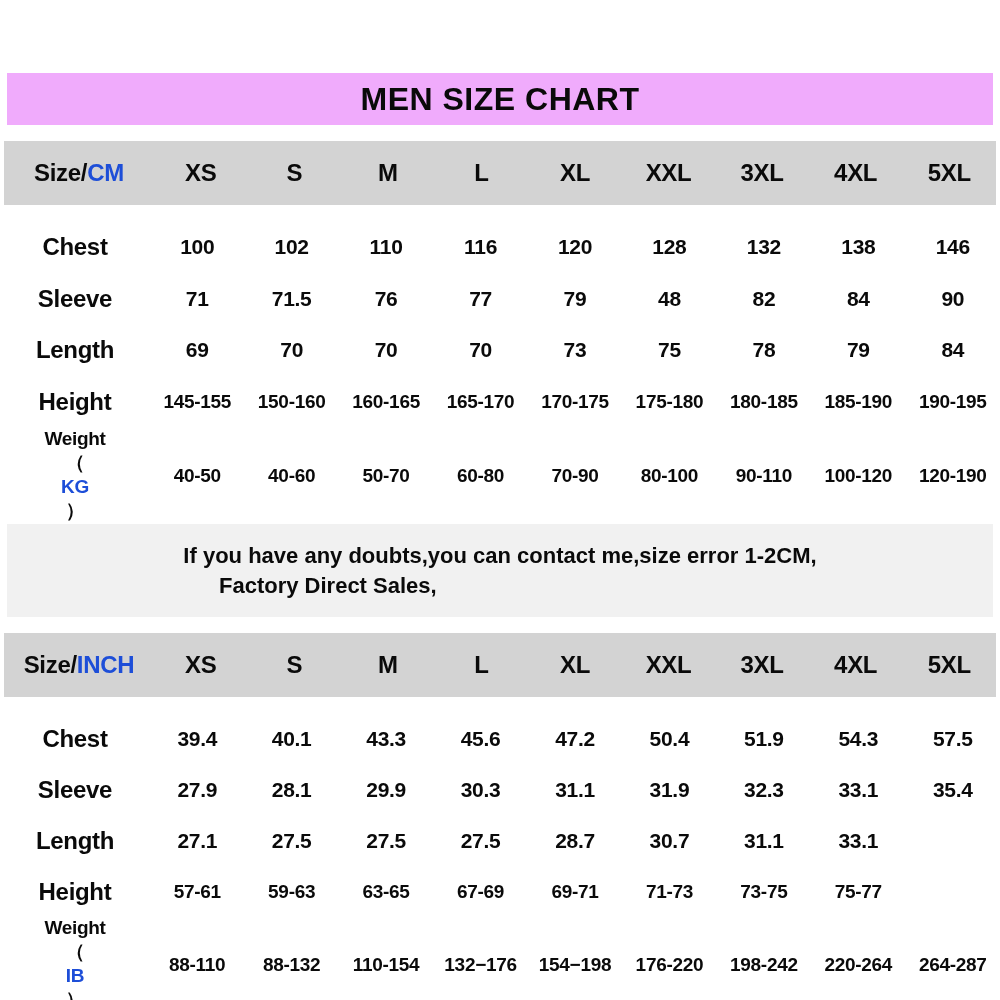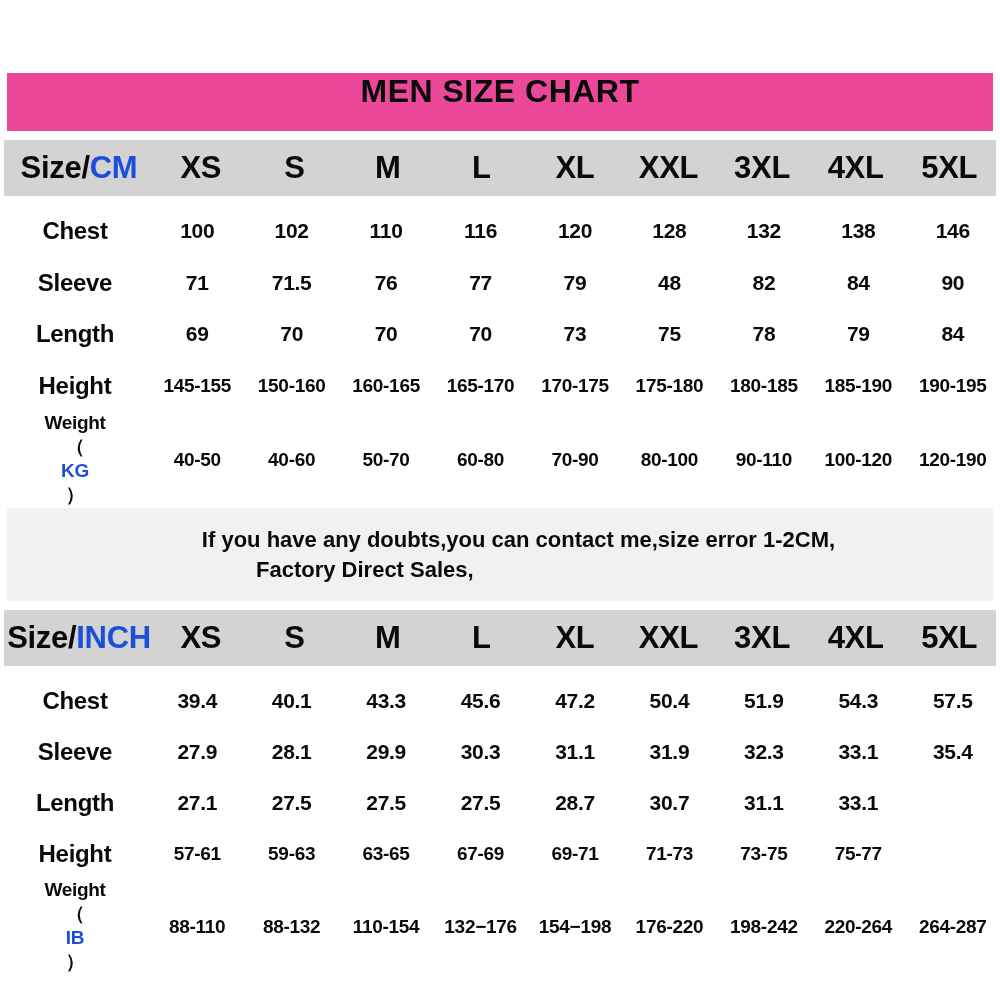--- a/index.html
+++ b/index.html
@@ -7,50 +7,50 @@
   body {
     width: 1000px; height: 1000px;
     background: #ffffff;
     font-family: "Liberation Sans", "DejaVu Sans", sans-serif;
     font-weight: 700;
     color: #0a0a0a;
     overflow: hidden;
   }
   .spacer-top { height: 73px; }
   .title-band {
-    height: 58px; margin: 0 7px;
-    background: #ec4899;
-    display: flex; justify-content: center;
+    height: 52px; margin: 0 7px;
+    background: #f0abfc;
+    display: flex; align-items: center; justify-content: center;
   }
   .page-title { font-size: 32px; letter-spacing: 0.5px; }
   .header-row {
-    height: 56px; margin: 9px 4px;
+    height: 64px; margin: 16px 4px;
     background: #d3d3d3;
     display: grid; grid-template-columns: 150px repeat(9, 1fr);
-    font-size: 31px;
+    font-size: 24px;
   }
   .rows-cm { height: 303px; display: grid; grid-auto-rows: 1fr; }
   .rows-inch { height: 300px; display: grid; grid-auto-rows: 1fr; }
   .data-row {
     display: grid; grid-template-columns: 150px repeat(9, 1fr);
   }
   .cell {
     display: flex; align-items: center; justify-content: center;
     white-space: nowrap; letter-spacing: -0.3px;
   }
   .label-cell { font-size: 24px; }
   .value-cell { font-size: 21px; }
   .row-small .value-cell { font-size: 19px; }
   .small-label { font-size: 19px; flex-direction: column; }
   .red { color: #1d4ed8; }
   .note-band {
     height: 93px; margin: 0 7px;
     background: #f1f1f1;
     display: flex; flex-direction: column; justify-content: center;
-    font-size: 22px; line-height: 30px; padding-left: 37px;
+    font-size: 22px; line-height: 30px;
   }
   .note-line1 { text-align: center; }
   .note-line2 { padding-left: 212px; }
 </style>
 </head>
 <body>
 
 <div>
 
   <div class="spacer-top"></div>

